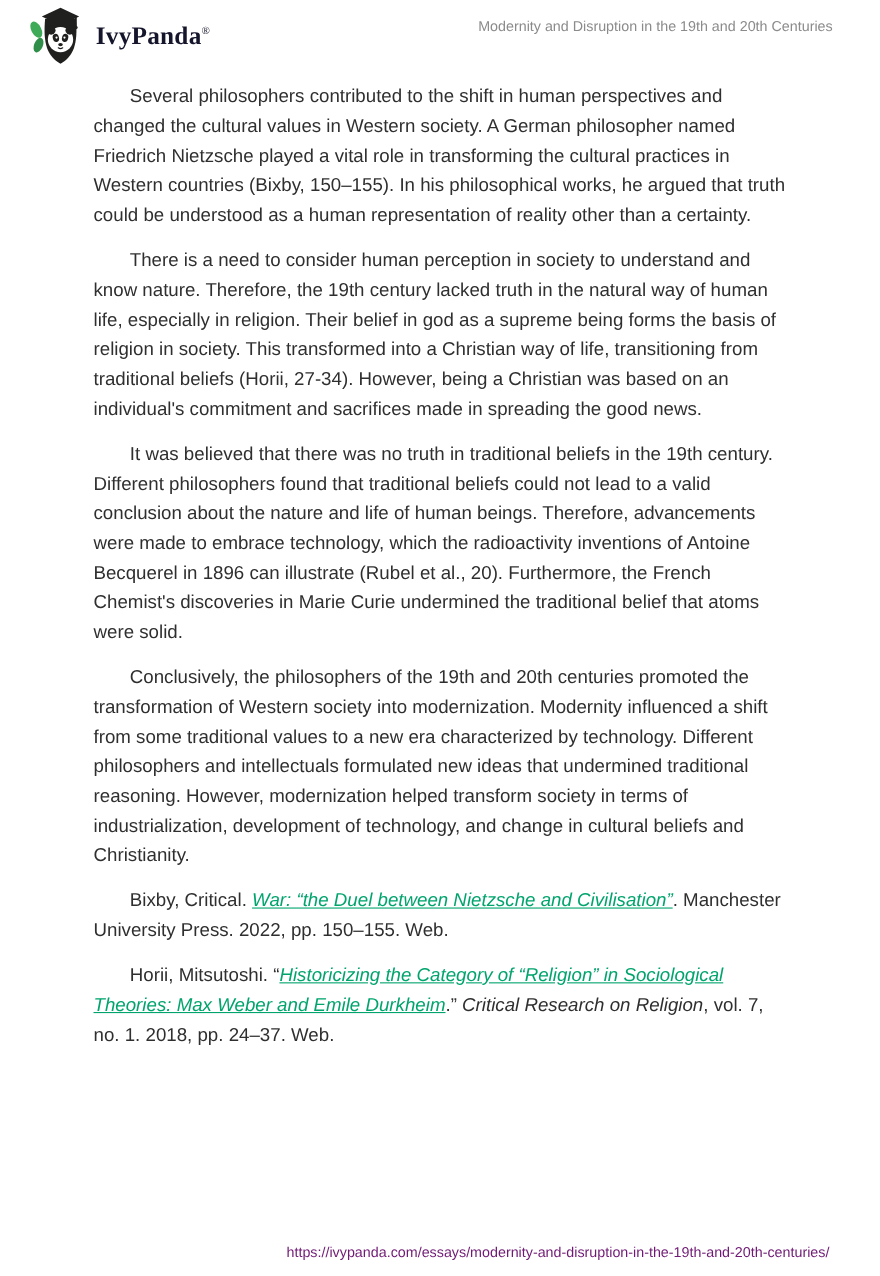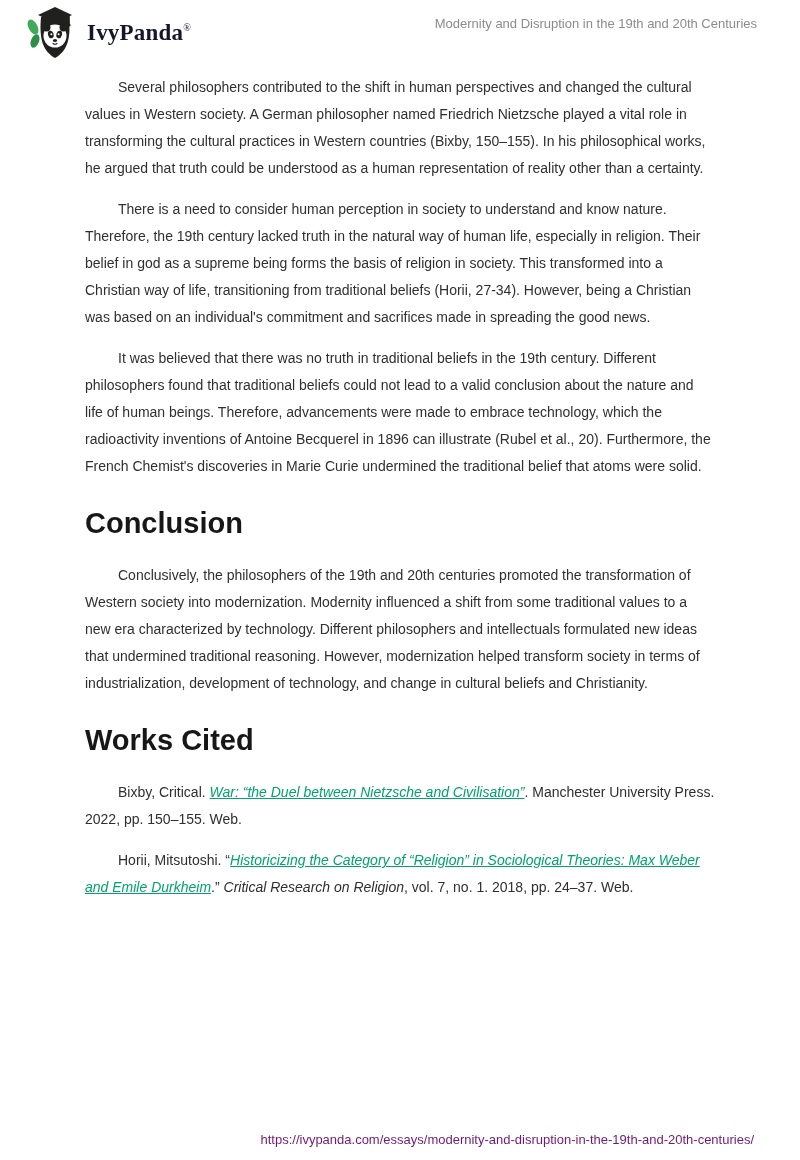--- a/index.html
+++ b/index.html
@@ -28,21 +28,21 @@
     font-weight: 700;
     font-size: 23px;
     color: #15152c;
     letter-spacing: 0.2px;
   }
   .brand-name sup { font-size: 10px; font-weight: 400; vertical-align: super; }
   .doc-title { font-size: 13px; color: #8b8b8b; padding-top: 10px; }
 
   .content { padding: 14px 75px 0 75px; }
   .content p {
-    font-size: 14px;
+    font-size: 17px;
     line-height: 27px;
     color: #2f2f2f;
     text-indent: 33px;
     margin: 0 0 14px 0;
   }
   .content h2 {
     font-size: 29px;
     line-height: 34px;
     font-weight: 700;
     color: #171717;
@@ -91,23 +91,21 @@
       </span>
       <span class="brand-name"><span>IvyPanda</span><sup>®</sup></span>
     </div>
     <div class="doc-title">Modernity and Disruption in the 19th and 20th Centuries</div>
   </header>
 
   <main class="content" id="article">
       <p>Several philosophers contributed to the shift in human perspectives and changed the cultural values in Western society. A German philosopher named Friedrich Nietzsche played a vital role in transforming the cultural practices in Western countries (Bixby, 150–155). In his philosophical works, he argued that truth could be understood as a human representation of reality other than a certainty.</p>
       <p>There is a need to consider human perception in society to understand and know nature. Therefore, the 19th century lacked truth in the natural way of human life, especially in religion. Their belief in god as a supreme being forms the basis of religion in society. This transformed into a Christian way of life, transitioning from traditional beliefs (Horii, 27-34). However, being a Christian was based on an individual's commitment and sacrifices made in spreading the good news.</p>
       <p>It was believed that there was no truth in traditional beliefs in the 19th century. Different philosophers found that traditional beliefs could not lead to a valid conclusion about the nature and life of human beings. Therefore, advancements were made to embrace technology, which the radioactivity inventions of Antoine Becquerel in 1896 can illustrate (Rubel et al., 20). Furthermore, the French Chemist's discoveries in Marie Curie undermined the traditional belief that atoms were solid.</p>
-      <h2>Conclusion</h2>
       <p>Conclusively, the philosophers of the 19th and 20th centuries promoted the transformation of Western society into modernization. Modernity influenced a shift from some traditional values to a new era characterized by technology. Different philosophers and intellectuals formulated new ideas that undermined traditional reasoning. However, modernization helped transform society in terms of industrialization, development of technology, and change in cultural beliefs and Christianity.</p>
-      <h2>Works Cited</h2>
       <p><span>Bixby, Critical. </span><a href="#" class="cite-link">War: “the Duel between Nietzsche and Civilisation”</a><span>. Manchester University Press. 2022, pp. 150–155. Web.</span></p>
       <p><span>Horii, Mitsutoshi. “</span><a href="#" class="cite-link">Historicizing the Category of “Religion” in Sociological Theories: Max Weber and Emile Durkheim</a><span>.” </span><span class="italic">Critical Research on Religion</span><span>, vol. 7, no. 1. 2018, pp. 24–37. Web.</span></p>
     </main>
 
   <footer class="page-footer">
     <a class="footer-url" href="#">https://ivypanda.com/essays/modernity-and-disruption-in-the-19th-and-20th-centuries/</a>
   </footer>
 
 </div>
 

